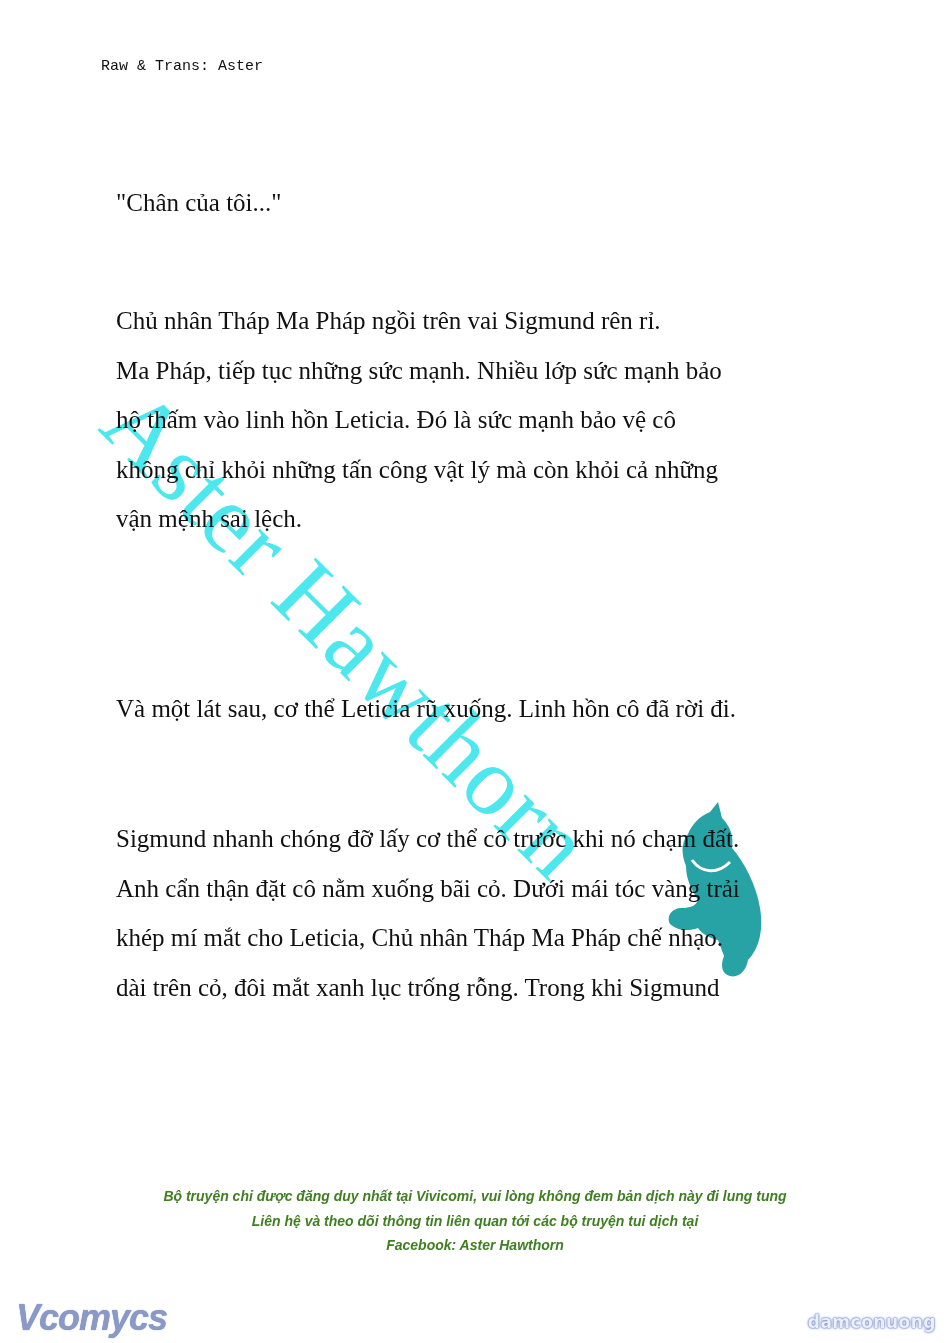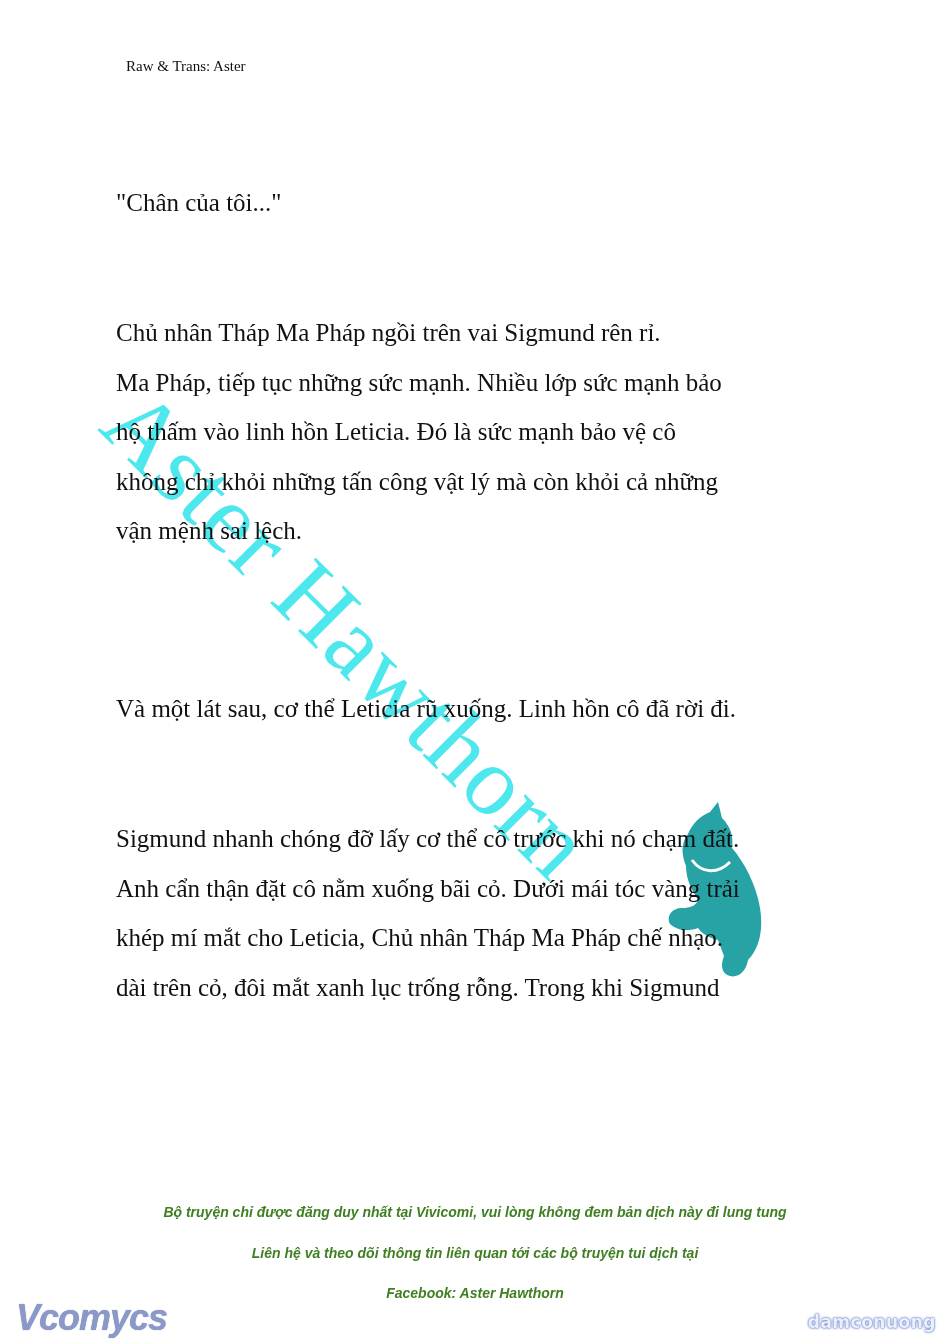--- a/index.html
+++ b/index.html
@@ -10,23 +10,23 @@
     body {
       width: 950px;
       height: 1343px;
       position: relative;
       overflow: hidden;
       font-family: "Liberation Serif", serif;
       color: #000;
     }
     .page-header {
       position: absolute;
-      left: 126px;
+      left: 101px;
       top: 58px;
-      font-family: Liberation Serif, serif;
+      font-family: Liberation Mono, monospace;
       font-size: 15px;
       color: #111;
       letter-spacing: 0;
       text-align: right;
     }
     .para {
       position: absolute;
       left: 116px;
       width: 740px;
       margin: 0;
@@ -71,21 +71,21 @@
       width: 950px;
       top: 1184px;
       text-align: center;
       font-family: "Liberation Sans", sans-serif;
       font-style: italic;
       font-weight: bold;
       font-size: 14px;
       line-height: 24.5px;
       color: #3f7f22;
     }
-    .footer-notice .line { display: block; margin-top: 16px; }
+    .footer-notice .line { display: block; }
 
     .logo-vcomycs {
       position: absolute;
       left: 16px;
       top: 1297px;
       font-family: "Liberation Sans", sans-serif;
       font-style: italic;
       font-weight: bold;
       font-size: 36px;
       color: #8b99c7;
@@ -128,21 +128,21 @@
     C40 90 34 80 34 66
     C30 56 28 44 36 34
     C40 24 48 16 58 12 Z"></path>
   <path fill="none" stroke="#ffffff" stroke-width="3" d="M40 60 C50 74 66 74 78 62"></path>
 </svg>
 
 <div class="para" style="top:178px;">
   <span class="line">"Chân của tôi..."</span>
 </div>
 
-<div class="para" style="top:308px;">
+<div class="para" style="top:296px;">
   <span class="line">Chủ nhân Tháp Ma Pháp ngồi trên vai Sigmund rên rỉ.</span>
   <span class="line">Ma Pháp, tiếp tục những sức mạnh. Nhiều lớp sức mạnh bảo</span>
   <span class="line">hộ thấm vào linh hồn Leticia. Đó là sức mạnh bảo vệ cô</span>
   <span class="line">không chỉ khỏi những tấn công vật lý mà còn khỏi cả những</span>
   <span class="line">vận mệnh sai lệch.</span>
 </div>
 
 <div class="para" style="top:684px;">
   <span class="line">Và một lát sau, cơ thể Leticia rũ xuống. Linh hồn cô đã rời đi.</span>
 </div>

